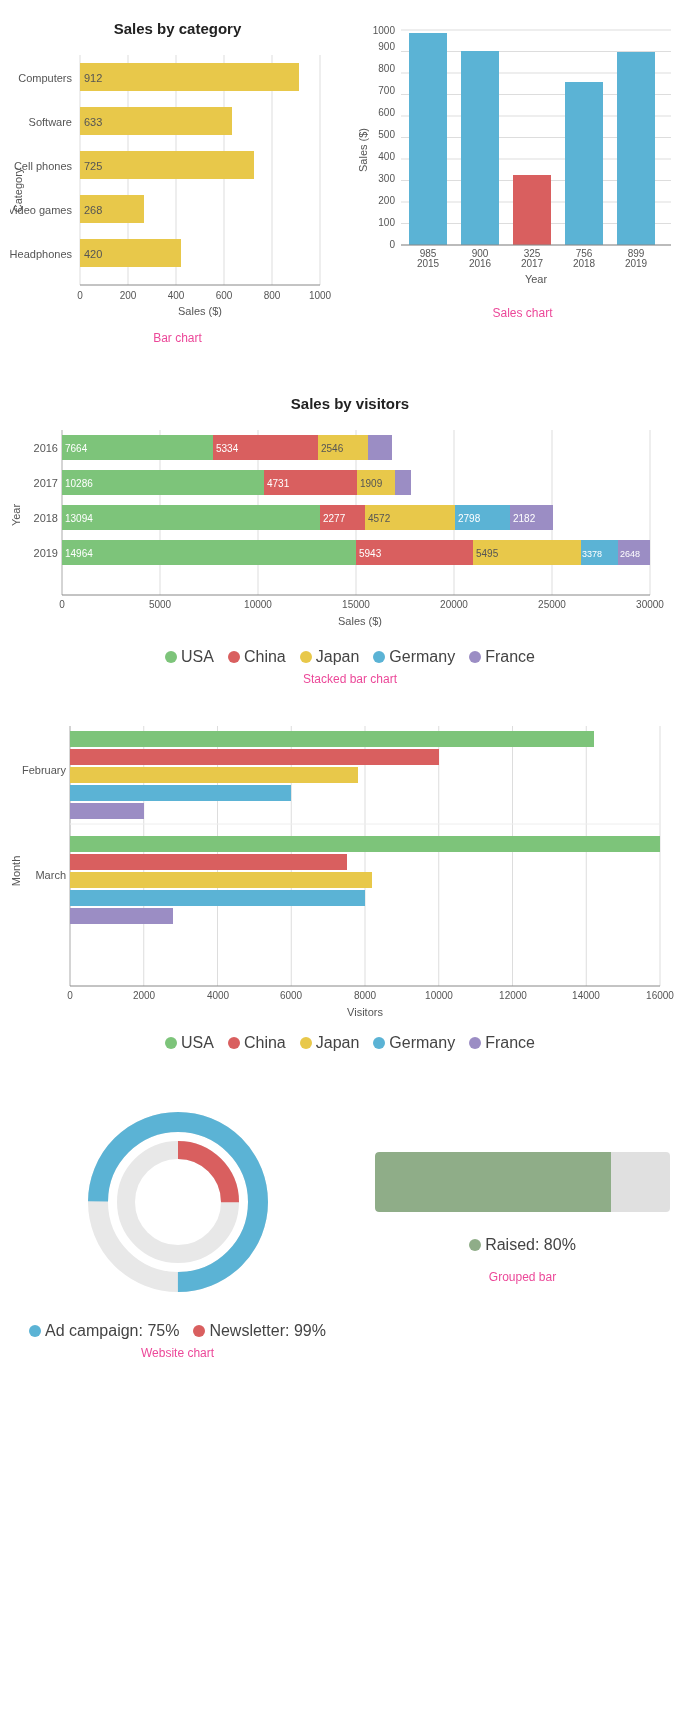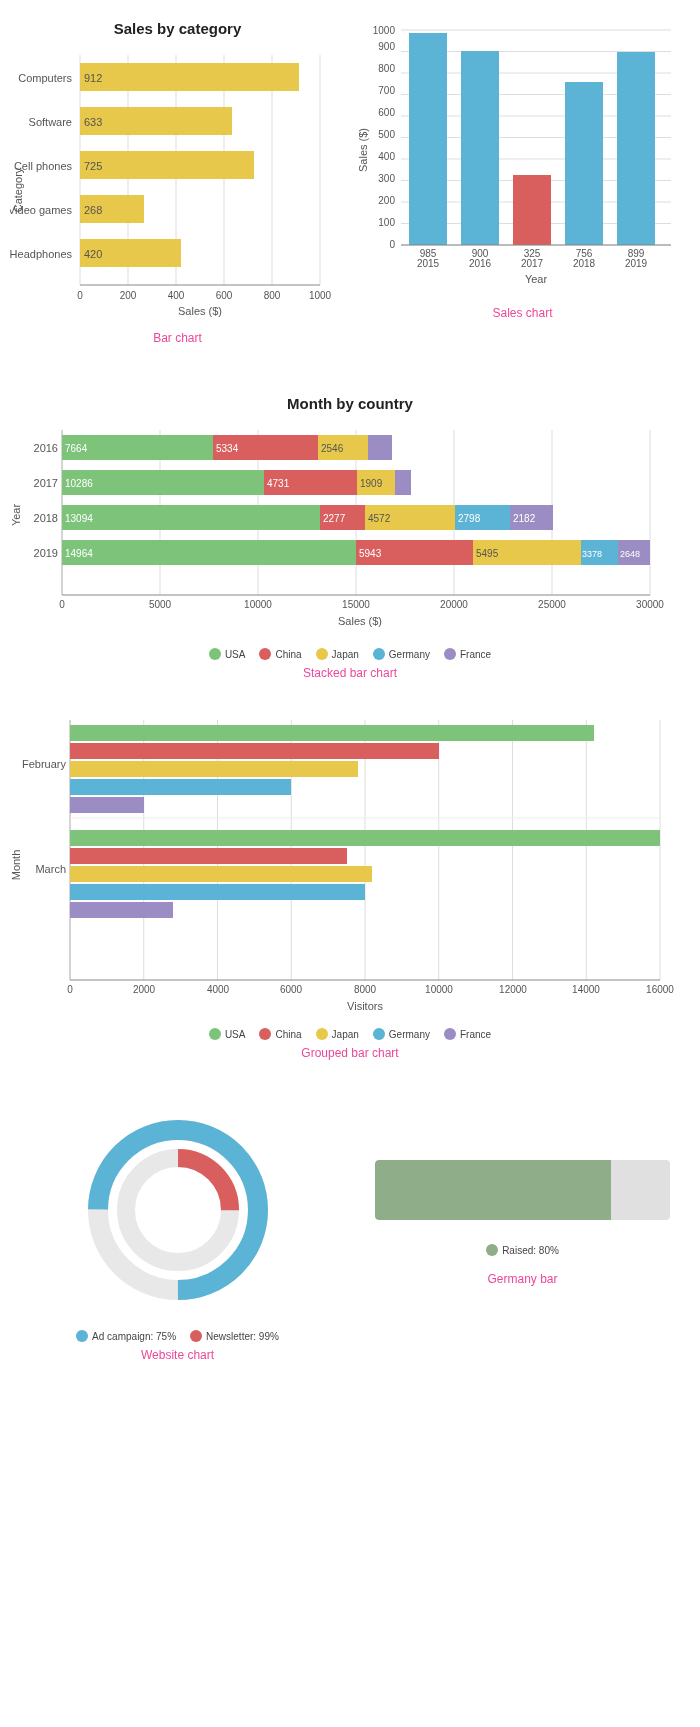--- a/index.html
+++ b/index.html
@@ -33,21 +33,21 @@
     }
 
     
     .legend {
       display: flex;
       flex-direction: row;
       justify-content: center;
       gap: 14px;
       margin-top: 8px;
       flex-wrap: wrap;
-      font-size: 10px;
+      font-size: 16px;
       color: #444;
     }
     .legend-item {
       display: flex;
       align-items: center;
       gap: 4px;
     }
     .legend-dot {
       width: 12px;
       height: 12px;
@@ -183,21 +183,21 @@
         <text x="229" y="247" font-size="10" fill="#555" text-anchor="middle">2018</text>
         <text x="281" y="247" font-size="10" fill="#555" text-anchor="middle">2019</text>
 
         <text x="181" y="263" font-size="11" fill="#555" text-anchor="middle">Year</text>
       </svg>
       <div class="chart-label">Sales chart</div>
     </div>
   </div>
 
   <div class="section">
-    <div class="chart-title">Month by country</div>
+    <div class="chart-title">Sales by visitors</div>
     <svg width="680" height="220">
 
       <text x="10" y="95" font-size="11" fill="#555" text-anchor="middle" transform="rotate(-90,10,95)">Year</text>
 
       <line x1="52" y1="10" x2="52" y2="175" stroke="#aaa" stroke-width="1"></line>
       <line x1="150" y1="10" x2="150" y2="175" stroke="#ddd" stroke-width="1"></line>
       <line x1="248" y1="10" x2="248" y2="175" stroke="#ddd" stroke-width="1"></line>
       <line x1="346" y1="10" x2="346" y2="175" stroke="#ddd" stroke-width="1"></line>
       <line x1="444" y1="10" x2="444" y2="175" stroke="#ddd" stroke-width="1"></line>
       <line x1="542" y1="10" x2="542" y2="175" stroke="#ddd" stroke-width="1"></line>
@@ -365,21 +365,20 @@
       </div>
       <div class="legend-item">
         <span class="legend-dot" style="background:#5BB3D5;"></span>
         <span>Germany</span>
       </div>
       <div class="legend-item">
         <span class="legend-dot" style="background:#9B8DC4;"></span>
         <span>France</span>
       </div>
     </div>
-    <div class="chart-label">Grouped bar chart</div>
   </div>
 
   <div class="row-2">
 
     <div class="chart-box section">
       <div style="display:flex; justify-content:center; align-items:center; padding:10px 0;">
         <svg width="220" height="220" viewBox="0 0 220 220">
 
           <circle cx="110" cy="110" r="80" fill="none" stroke="#e8e8e8" stroke-width="20"></circle>
           <circle cx="110" cy="110" r="80" fill="none" stroke="#5BB3D5" stroke-width="20" stroke-dasharray="377 126" stroke-dashoffset="126" transform="rotate(-90 110 110)"></circle>
@@ -406,17 +405,17 @@
         <div class="progress-container">
           <div class="progress-fill" style="width:80%;"></div>
         </div>
         <div class="legend" style="margin-top:24px;">
           <div class="legend-item">
             <span class="legend-dot" style="background:#8fad88;"></span>
             <span>Raised: 80%</span>
           </div>
         </div>
       </div>
-      <div class="chart-label">Germany bar</div>
+      <div class="chart-label">Grouped bar</div>
     </div>
   </div>
 
 </div>
 
 </body></html>

